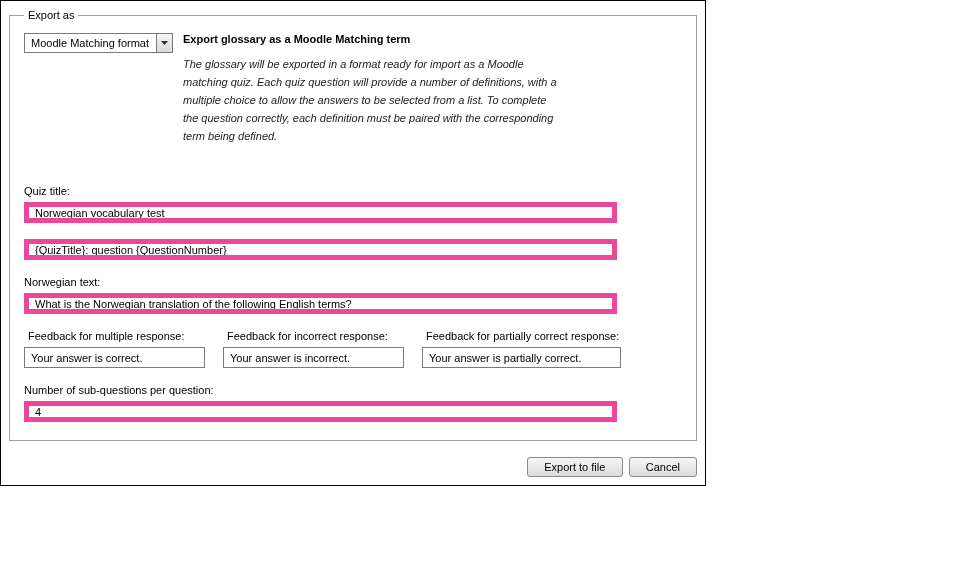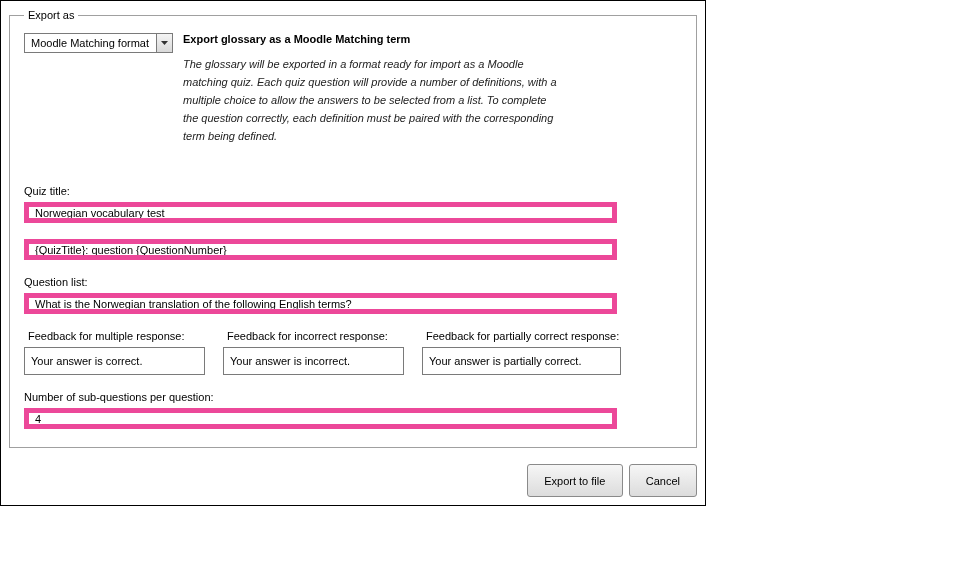--- a/index.html
+++ b/index.html
@@ -139,36 +139,36 @@
     margin-bottom: 16px;
   }
   .feedback-col {
     display: flex;
     flex-direction: column;
   }
   .feedback-col .field-label {
     margin-left: 4px;
   }
   .feedback-input {
-    height: 28px;
+    height: 21px;
     border: 1px solid #7a7a7a;
     font: inherit;
     padding: 3px 6px;
     width: 181px;
   }
   .button-bar {
     display: flex;
     justify-content: flex-end;
     gap: 6px;
     padding: 8px 8px 8px 8px;
   }
   button.dlg-btn {
     font: inherit;
     font-size: 11px;
-    height: 33px;
+    height: 20px;
     padding: 0 16px;
     background: linear-gradient(#f6f6f6,#dcdcdc);
     border: 1px solid #8a8a8a;
     border-radius: 3px;
     cursor: pointer;
     min-width: 62px;
   }
   button.dlg-btn.primary {
     min-width: 96px;
   }
@@ -198,21 +198,21 @@
         </div>
       </div>
 
       <div class="form-section">
 
         <label class="field-label">Quiz title:</label>
         <input class="text-input" type="text" value="Norwegian vocabulary test" style="">
 
         <input class="text-input" type="text" value="{QuizTitle}: question {QuestionNumber}" style="">
 
-        <label class="field-label">Question list:</label>
+        <label class="field-label">Norwegian text:</label>
         <input class="text-input" type="text" value="What is the Norwegian translation of the following English terms?" style="">
 
         <div class="feedback-row">
           <div class="feedback-col">
             <label class="field-label">Feedback for multiple response:</label>
             <input class="feedback-input" type="text" value="Your answer is correct." style="">
           </div>
           <div class="feedback-col">
             <label class="field-label">Feedback for incorrect response:</label>
             <input class="feedback-input" type="text" value="Your answer is incorrect." style="">

